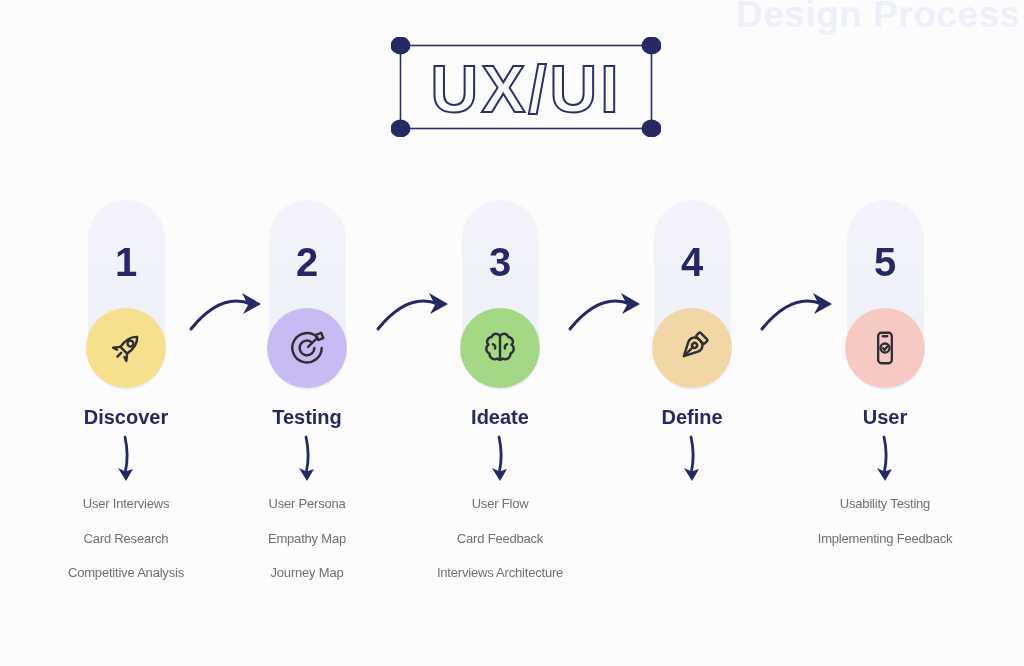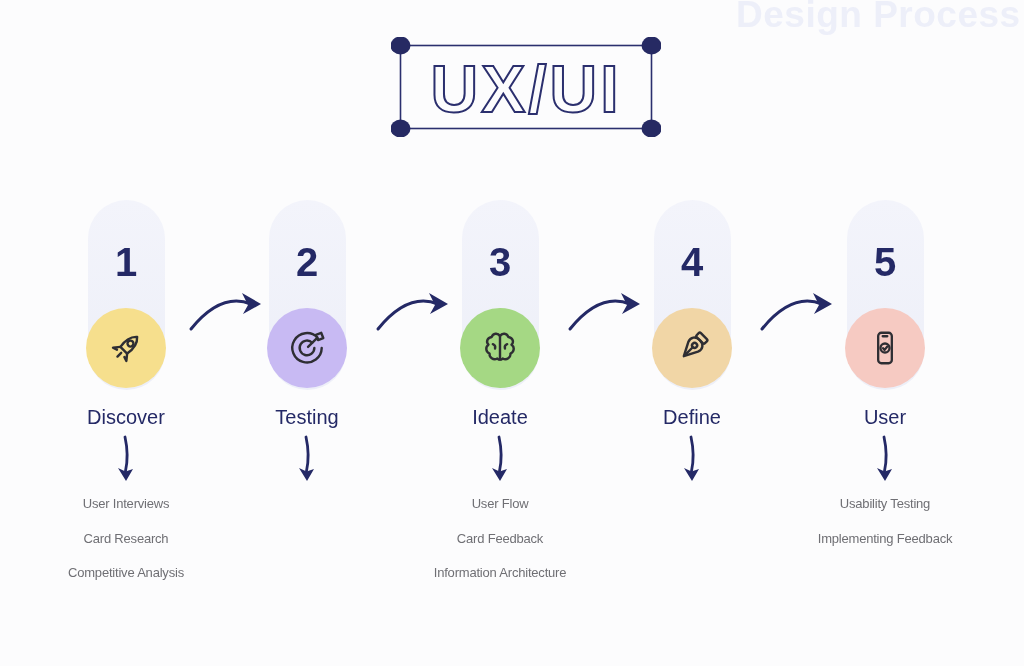--- a/index.html
+++ b/index.html
@@ -35,21 +35,21 @@
   }
   .num {
     margin-top: 40px; font-size: 40px; font-weight: bold; color: #242966;
   }
   .circle {
     position: absolute; left: 50%; transform: translateX(-50%); top: 108px;
     width: 80px; height: 80px; border-radius: 50%;
     display: flex; align-items: center; justify-content: center;
   }
   .step-label {
-    margin-top: 16px; font-size: 20px; font-weight: normal; color: #242966;
+    margin-top: 16px; font-size: 20px; font-weight: bold; color: #242966;
     line-height: 23px; white-space: nowrap;
   }
   .down-arrow { margin-top: 6px; display: block; }
   .items { margin-top: 2px; text-align: center; }
   .item {
     height: 34.6px; line-height: 34.6px;
     font-size: 13px; letter-spacing: -0.2px;
     color: #6F6F74; white-space: nowrap;
   }
   .flow-arrow { position: absolute; top: 288px; }
@@ -130,20 +130,25 @@
           <path d="M28.5,7.5 L33.5,5.5 L35.5,10.5 L30.5,12.5 Z"></path>
         </g>
       </svg>
     </div>
   </div>
   <div class="step-label">Testing</div>
   <svg class="down-arrow" width="22" height="50" viewBox="0 0 22 50">
     <path d="M10,2 Q14,20 10.5,36" fill="none" stroke="#242966" stroke-width="2.8" stroke-linecap="round"></path>
     <polygon points="11,46 3,33 10.5,36.5 18,34" fill="#242966"></polygon>
   </svg>
+  <div class="items">
+    <div class="item">User Persona</div>
+    <div class="item">Empathy Map</div>
+    <div class="item">Journey Map</div>
+  </div>
 </div>
 
 <div class="step-col col-3">
   <div class="pill">
     <div class="num">3</div>
     <div class="circle" style="background: rgb(165, 216, 132);">
       <svg width="44" height="44" viewBox="0 0 40 40">
         <g fill="none" stroke="#2E2E33" stroke-width="2.2" stroke-linecap="round" stroke-linejoin="round">
           <path d="M20,9 C18,6 13.5,6.5 12.5,10 C8.5,10.5 7,14.5 9.5,17 C6.5,19 7,23.5 10.5,25 C10,28.5 14,31.5 17.5,29.5 C18.5,31 20,31 20,29.5"></path>
           <path d="M20,9 C22,6 26.5,6.5 27.5,10 C31.5,10.5 33,14.5 30.5,17 C33.5,19 33,23.5 29.5,25 C30,28.5 26,31.5 22.5,29.5 C21.5,31 20,31 20,29.5"></path>
@@ -155,21 +160,21 @@
     </div>
   </div>
   <div class="step-label">Ideate</div>
   <svg class="down-arrow" width="22" height="50" viewBox="0 0 22 50">
     <path d="M10,2 Q14,20 10.5,36" fill="none" stroke="#242966" stroke-width="2.8" stroke-linecap="round"></path>
     <polygon points="11,46 3,33 10.5,36.5 18,34" fill="#242966"></polygon>
   </svg>
   <div class="items">
     <div class="item">User Flow</div>
     <div class="item">Card Feedback</div>
-    <div class="item">Information Architecture</div>
+    <div class="item">Interviews Architecture</div>
   </div>
 </div>
 
 <div class="step-col col-4">
   <div class="pill">
     <div class="num">4</div>
     <div class="circle" style="background: rgb(241, 214, 166);">
       <svg width="42" height="42" viewBox="0 0 40 40">
         <g transform="rotate(45 20 20)" fill="none" stroke="#2E2E33" stroke-width="2.3" stroke-linecap="round" stroke-linejoin="round">
           <path d="M20,31 L13.5,18.5 C11.5,13.5 14.5,9.5 20,9.5 C25.5,9.5 28.5,13.5 26.5,18.5 Z"></path>

